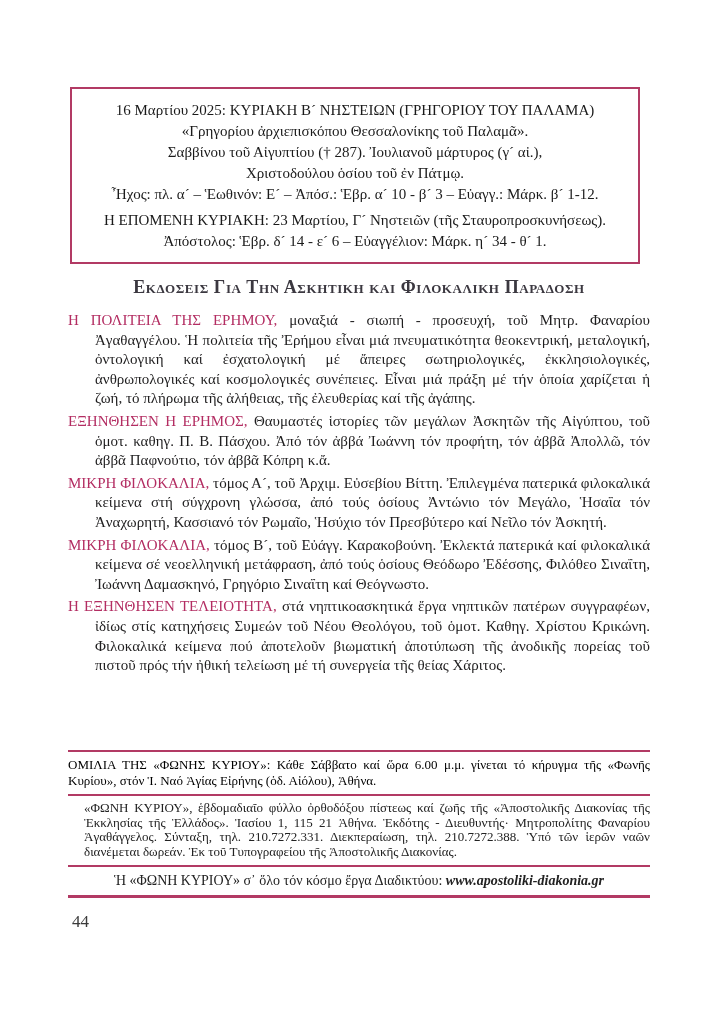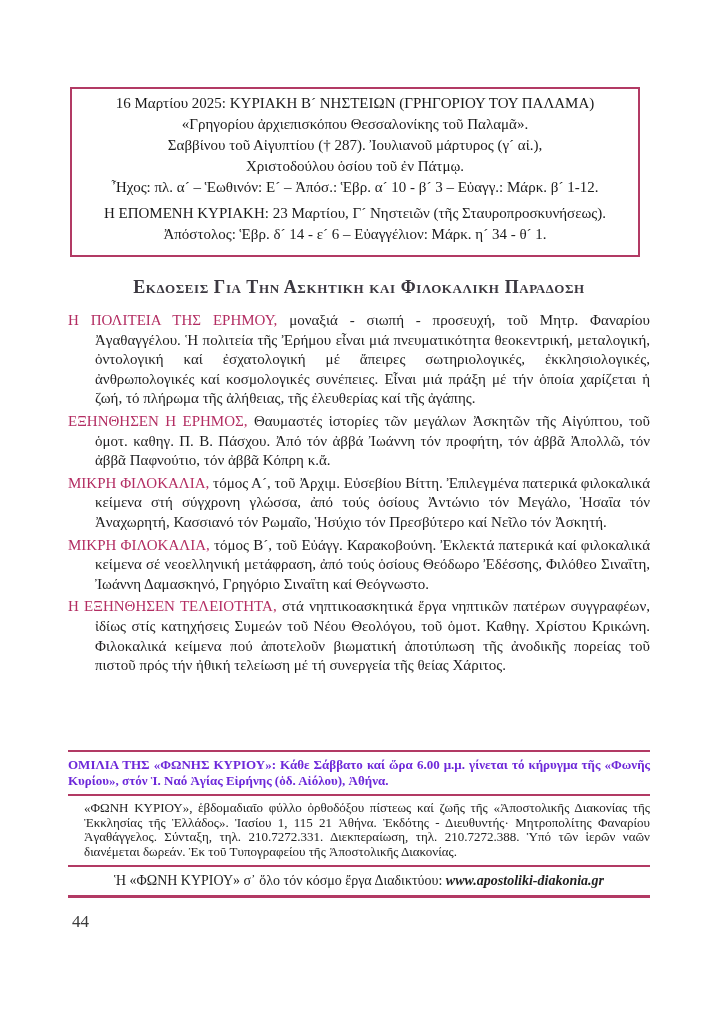--- a/index.html
+++ b/index.html
@@ -12,21 +12,21 @@
     color: #1f1e1f;
     overflow: hidden;
   }
   
   .info-box {
     position: absolute;
     left: 70px; top: 87px;
     width: 570px;
     box-sizing: border-box;
     border: 2px solid #b23a64;
-    padding: 4px 8px 10px 8px;
+    padding: 11px 8px 10px 8px;
     text-align: center;
     font-size: 15px;
     line-height: 21px;
     color: #1a1a1a;
   }
   .info-box .line { white-space: nowrap; }
   .info-box .gap-before { margin-top: 5px; }
   
   .section-heading {
     position: absolute;
@@ -71,22 +71,21 @@
     background: #b23a64;
     border: none;
     margin: 0;
   }
   .rule.thick { height: 3px; }
   .footer .homily {
     margin: 5px 0 6px 0;
     font-size: 13px;
     line-height: 15.5px;
     text-align: justify;
-    color: #6d28d9;
-    font-weight: bold;
+    color: #000000;
   }
   .footer .imprint {
     margin: 5px 0 6px 16px;
     font-size: 13px;
     line-height: 14.6px;
     text-align: justify;
     color: #222222;
   }
   .footer .web-line {
     margin: 6px 0 6px 0;

